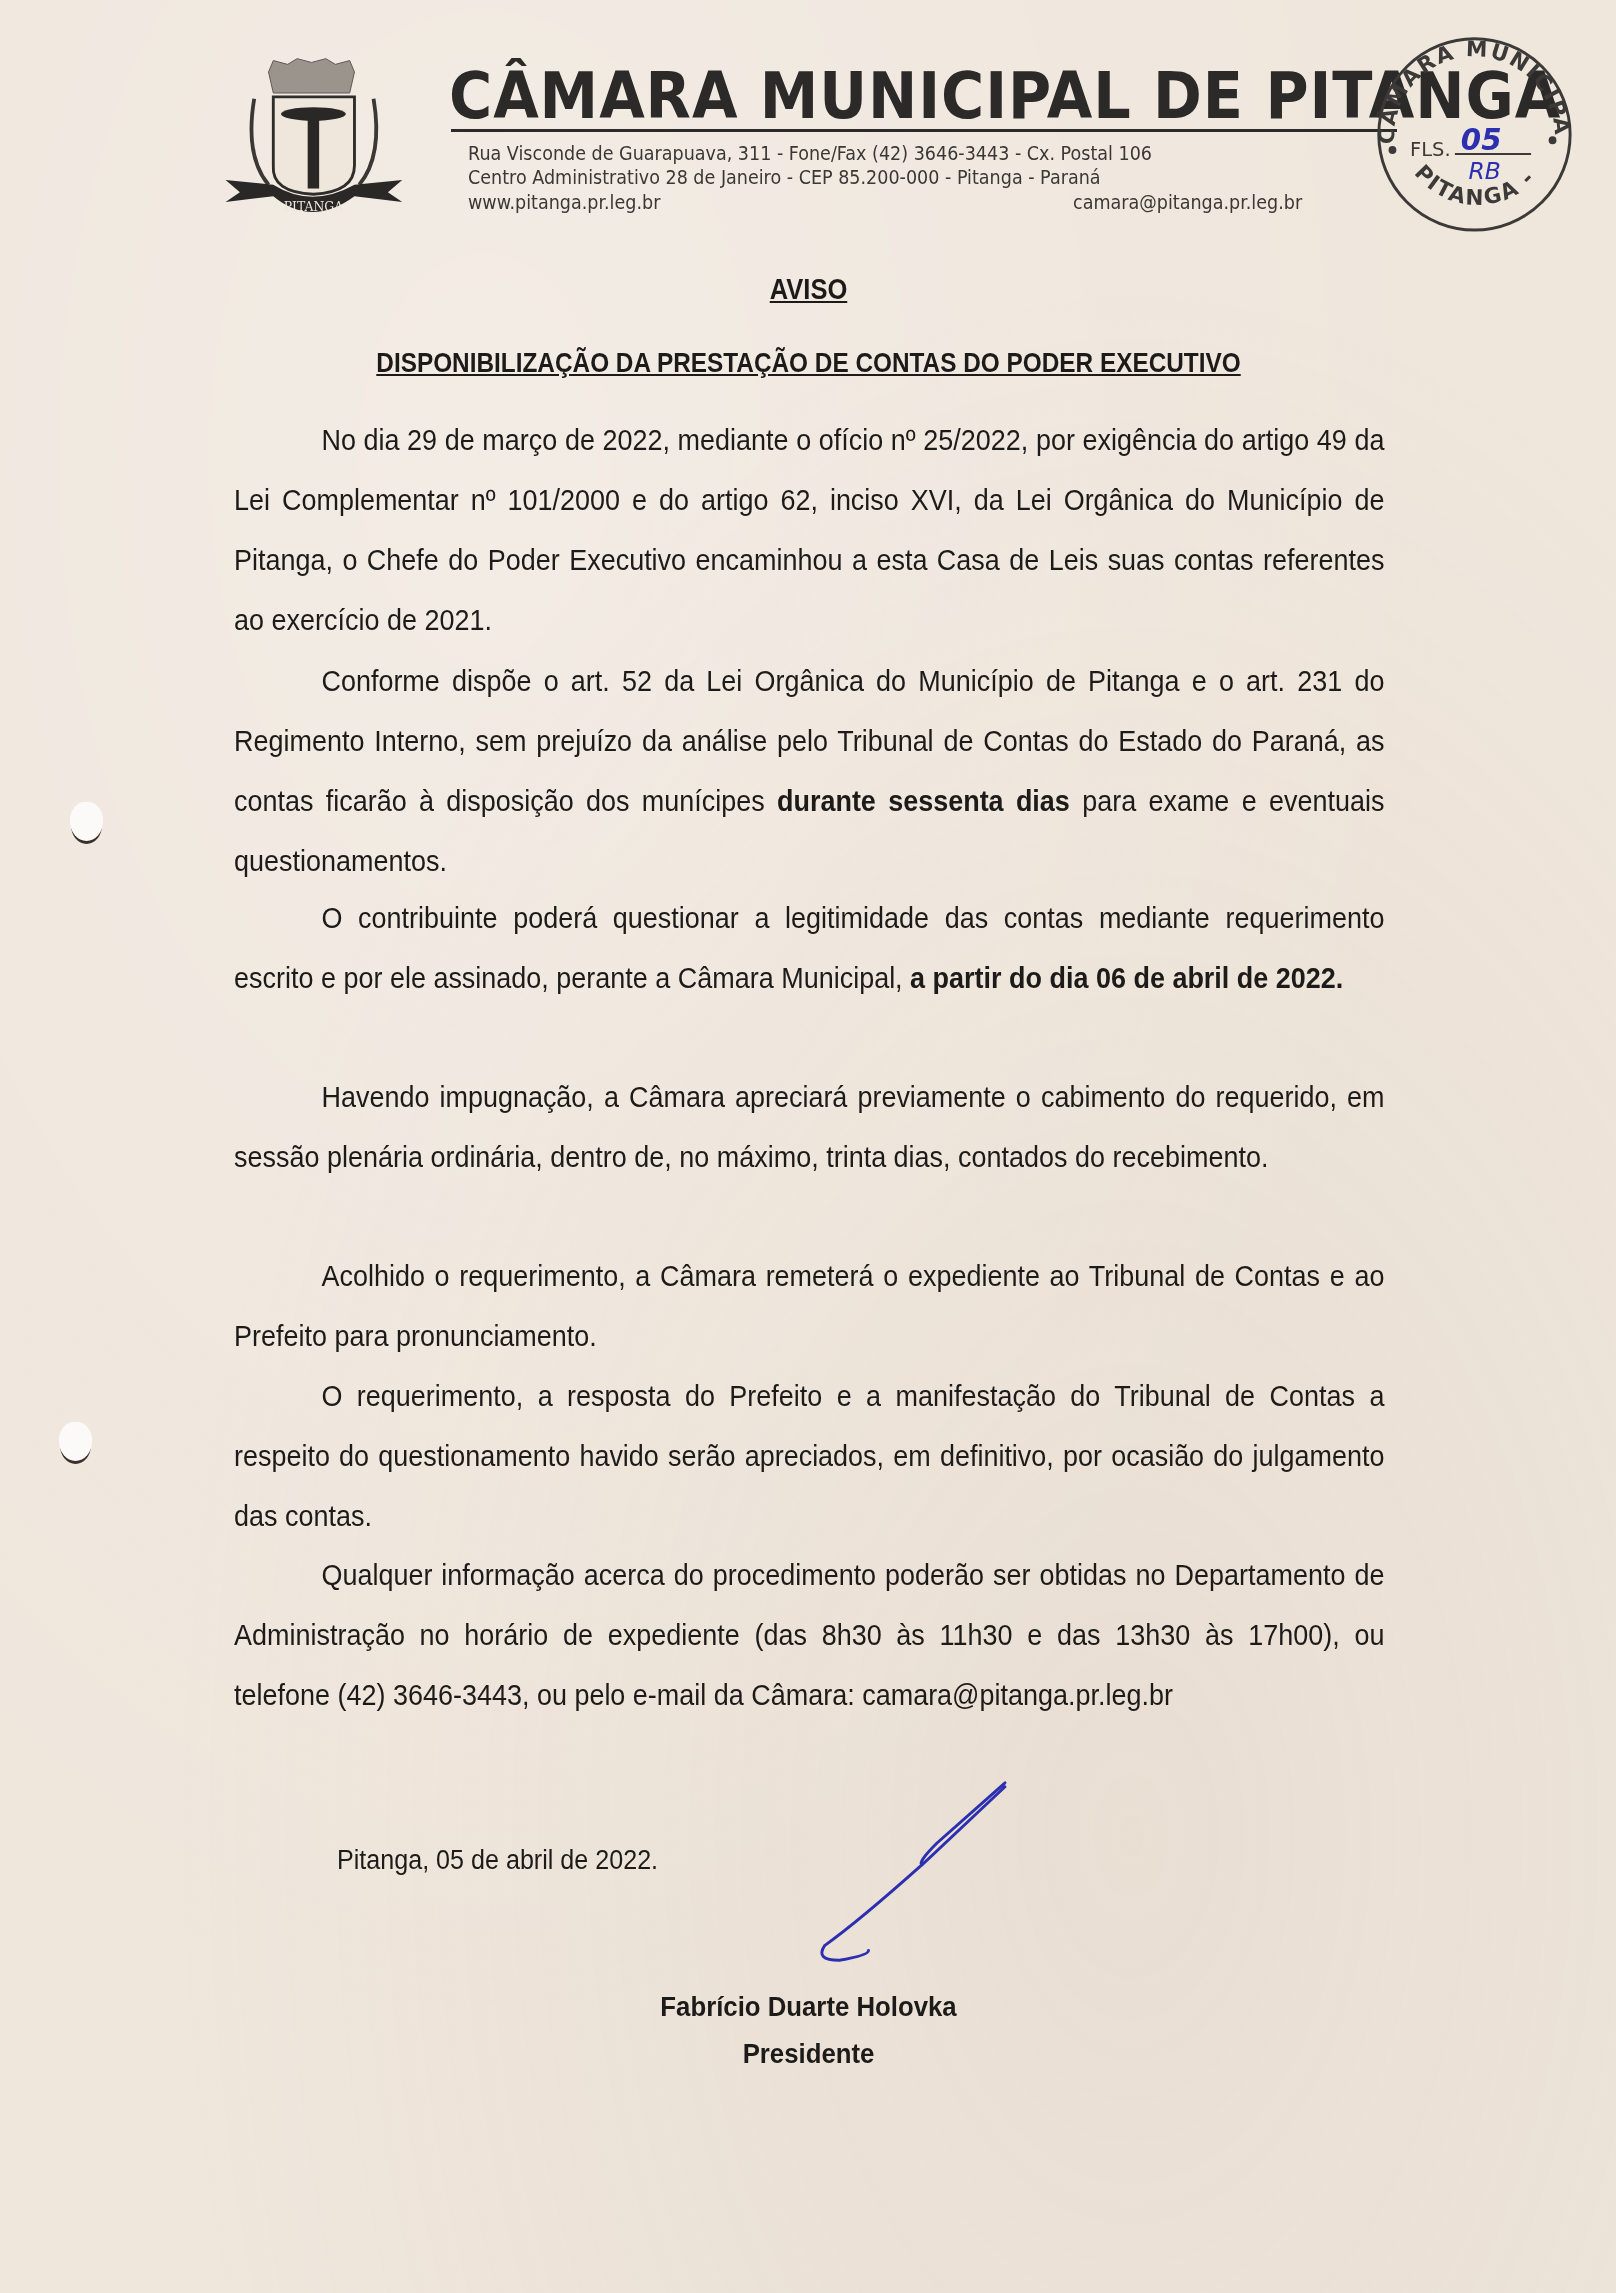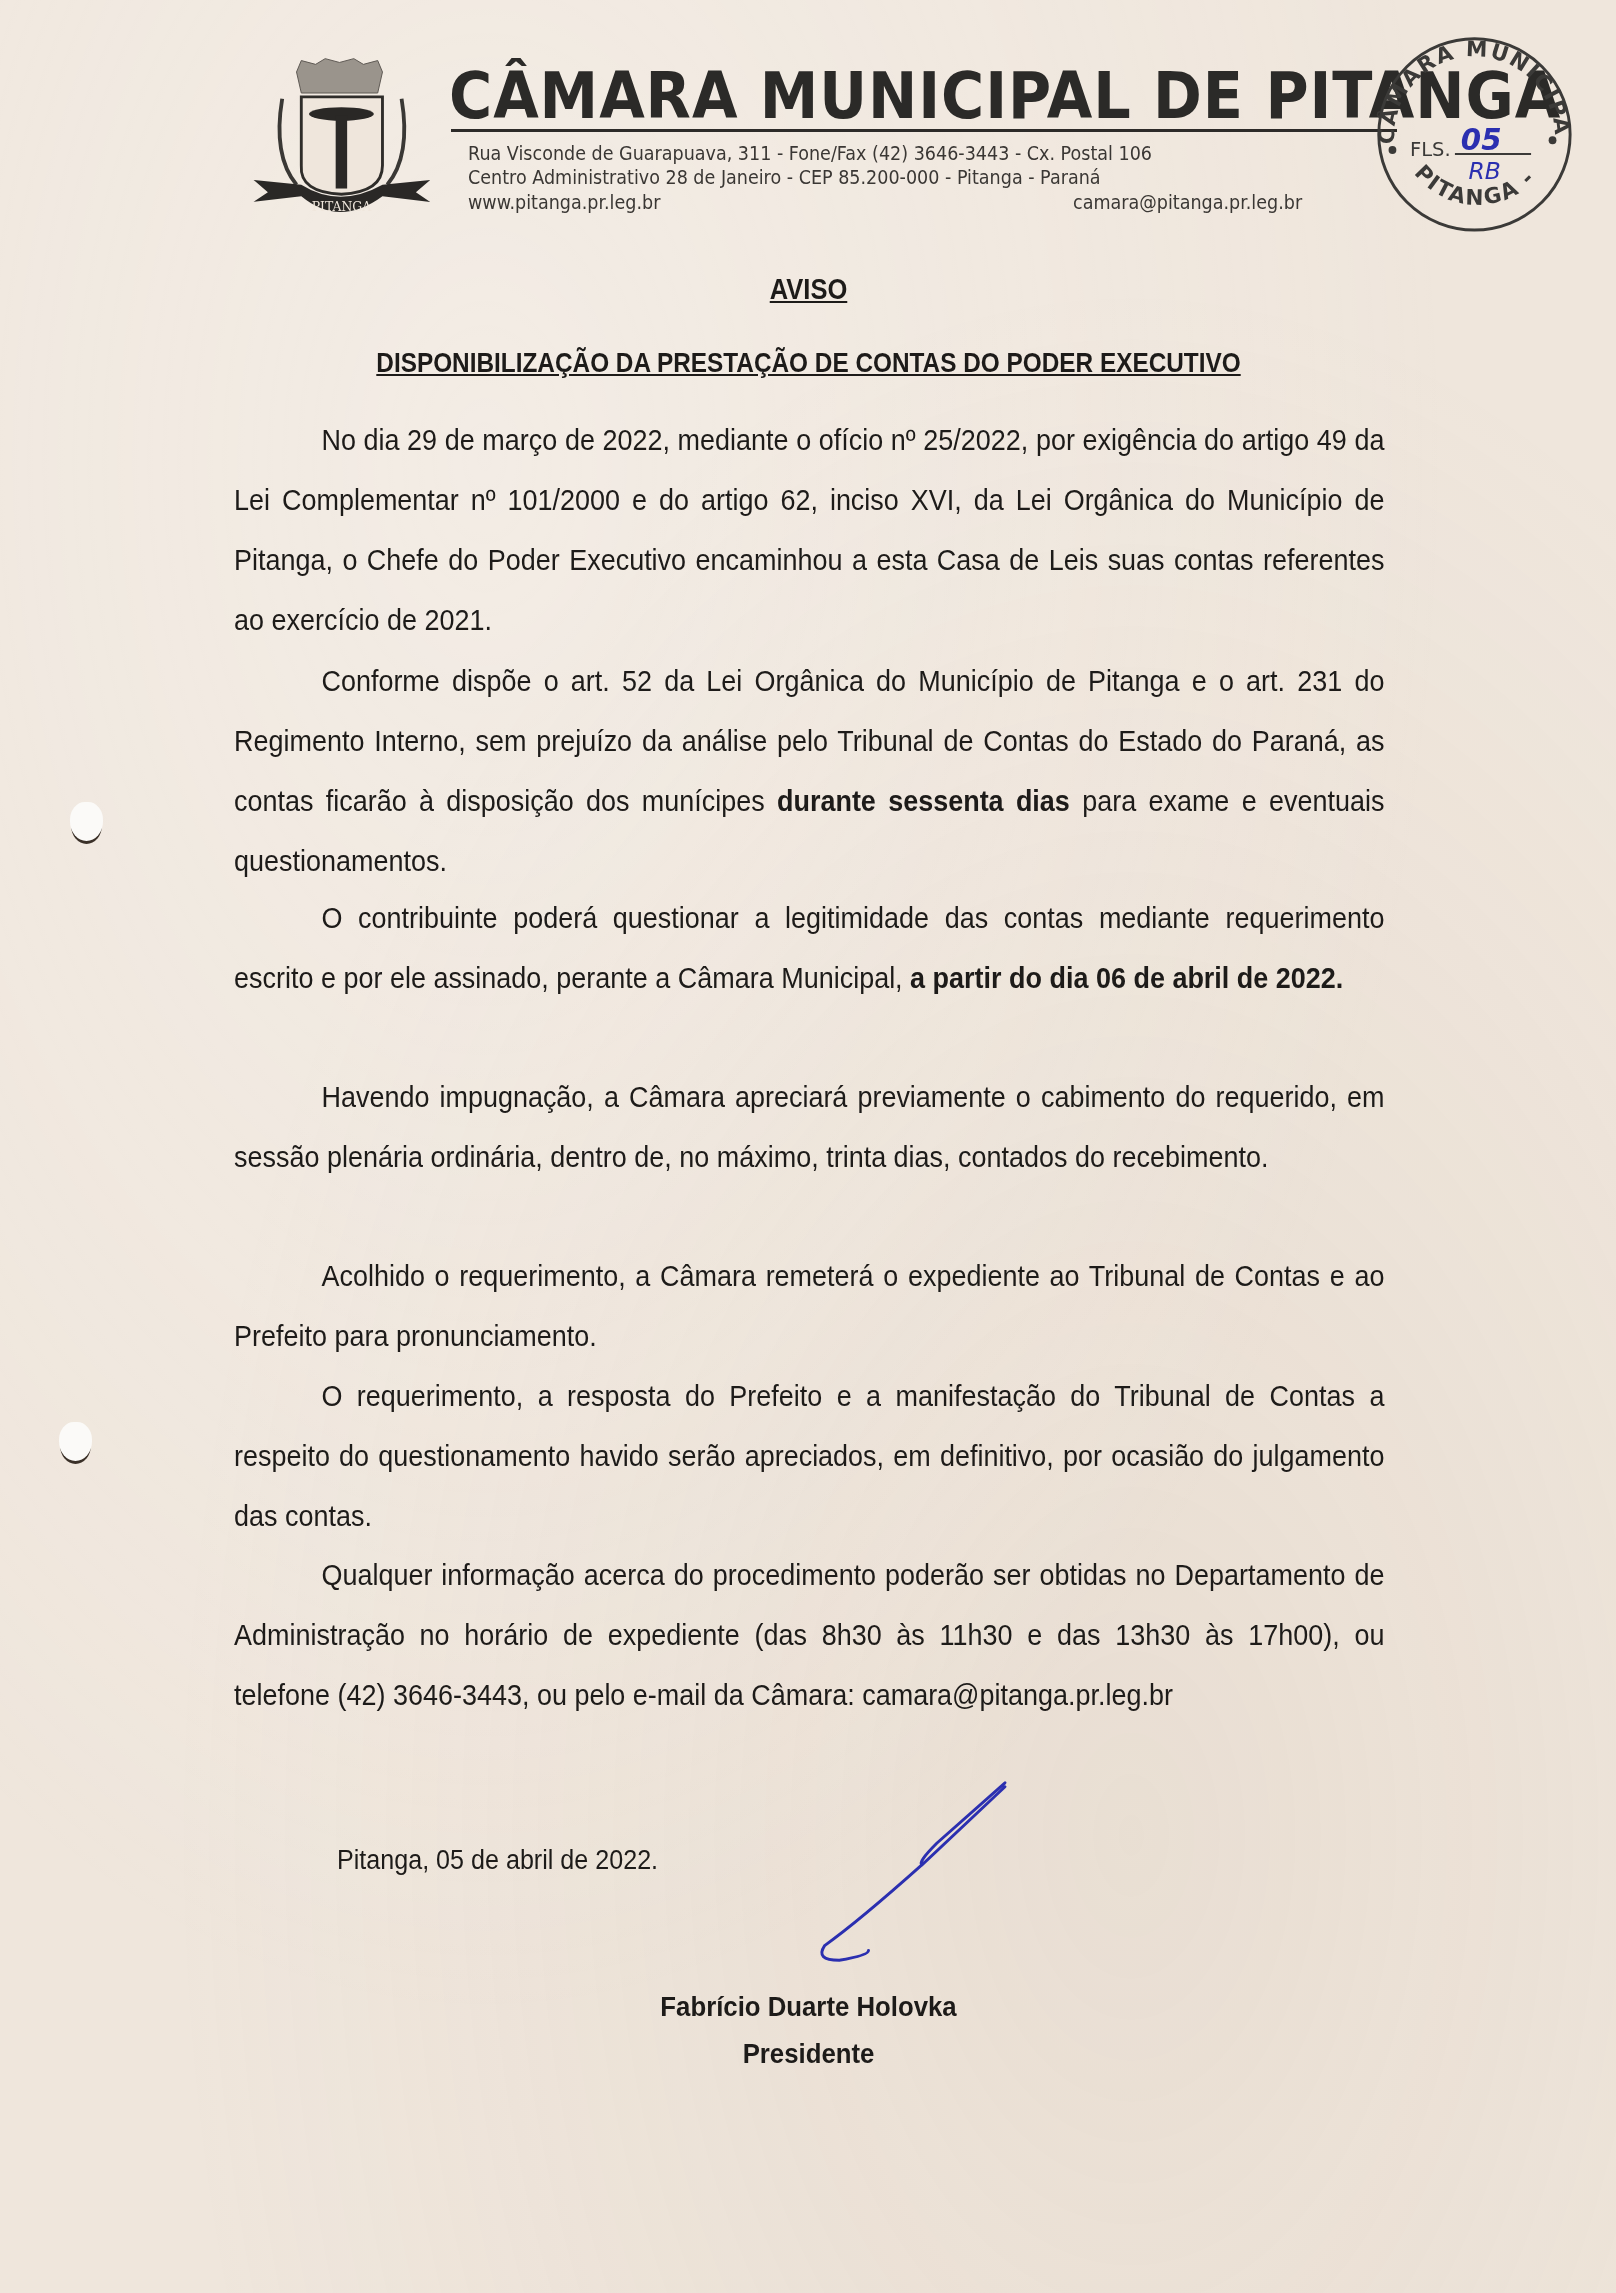--- a/index.html
+++ b/index.html
@@ -8,21 +8,21 @@
     background: #efe6dc;
     background-image:
       radial-gradient(ellipse at 30% 20%, rgba(255,255,255,0.25), transparent 60%),
       radial-gradient(ellipse at 70% 80%, rgba(200,180,160,0.15), transparent 60%);
     font-family: "Liberation Sans", sans-serif;
     color: #1d1b19;
   }
   .abs { position: absolute; }
 
   
-  #coat { left: 244px; top: 51px; width: 191px; height: 191px; }
+  #coat { left: 216px; top: 51px; width: 191px; height: 191px; }
   #inst-name {
     left: 449px; top: 59px; font-size: 64px; font-weight: bold; letter-spacing: 1px;
     color: #2b2a28; white-space: nowrap; transform: scaleX(0.92); transform-origin: left top;
     font-family: "DejaVu Sans", sans-serif;
   }
   #header-rule { left: 451px; top: 129px; width: 946px; height: 2.9px; background: #2d2b29; }
   .addr { font-size: 19.5px; color: #3a3734; white-space: nowrap; font-family: "DejaVu Sans", sans-serif; transform: scaleX(0.9); transform-origin: left top; }
   #addr1 { left: 468px; top: 142px; }
   #addr2 { left: 468px; top: 166px; }
   #addr3 { left: 468px; top: 191px; }

